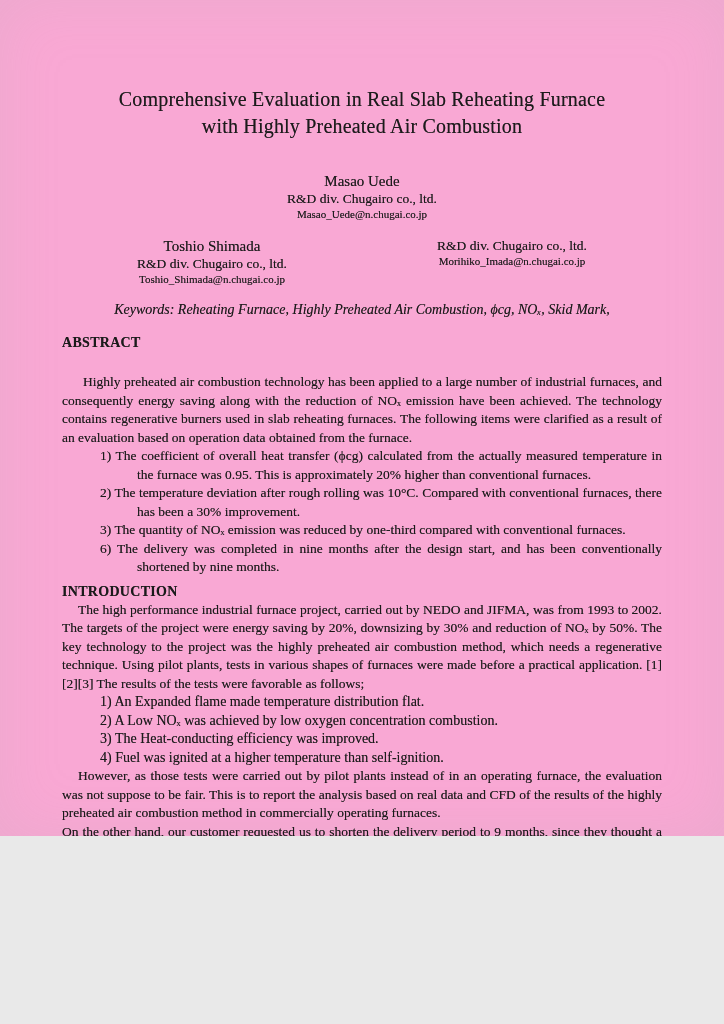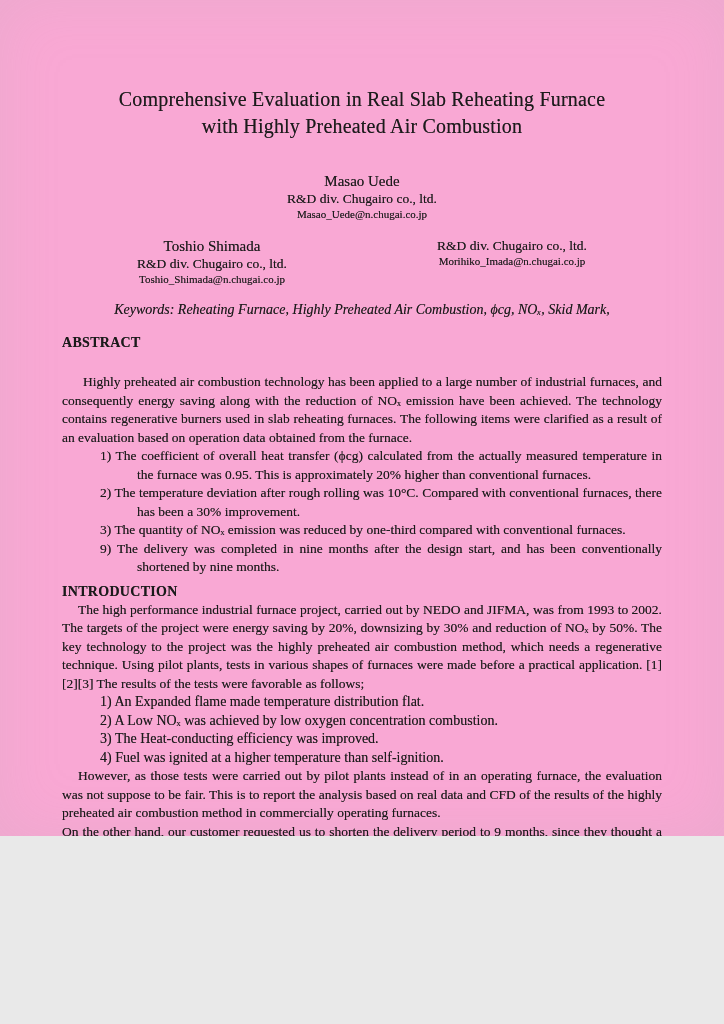--- a/index.html
+++ b/index.html
@@ -118,21 +118,21 @@
   <div class="keywords">Keywords: Reheating Furnace, Highly Preheated Air Combustion,  ϕcg, NOₓ, Skid Mark,</div>
 
   <h2 class="section-heading">ABSTRACT</h2>
 
   <p class="para abstract-para">Highly preheated air combustion technology has been applied to a large number of industrial furnaces, and consequently energy saving along with the reduction of NOₓ emission have been achieved. The technology contains regenerative burners used in slab reheating furnaces. The following items were clarified as a result of an evaluation based on operation data obtained from the furnace.</p>
 
   <ol class="abstract-list">
     <li>1) The coefficient of overall heat transfer (ϕcg) calculated from the actually measured temperature in the furnace was 0.95. This is approximately 20% higher than conventional furnaces.</li>
     <li>2) The temperature deviation after rough rolling was 10°C. Compared with conventional furnaces, there has been a 30% improvement.</li>
     <li>3) The quantity of NOₓ emission was reduced by one-third compared with conventional furnaces.</li>
-    <li>9) The delivery was completed in nine months after the design start, and has been conventionally shortened by nine months.</li>
+    <li>6) The delivery was completed in nine months after the design start, and has been conventionally shortened by nine months.</li>
   </ol>
 
   <h2 class="section-heading intro-heading">INTRODUCTION</h2>
 
   <p class="para first-indent">The high performance industrial furnace project, carried out by NEDO and JIFMA, was from 1993 to 2002. The targets of the project were energy saving by 20%, downsizing by 30% and reduction of NOₓ by 50%.   The key technology to the project was the highly preheated air combustion method, which needs a regenerative technique. Using pilot plants, tests in various shapes of furnaces were made before a practical application. [1][2][3]   The results of the tests were favorable as follows;</p>
 
   <ol class="intro-list">
     <li>1) An Expanded flame made temperature distribution flat.</li>
     <li>2) A Low NOₓ was achieved by low oxygen concentration combustion.</li>
     <li>3) The Heat-conducting efficiency was improved.</li>

